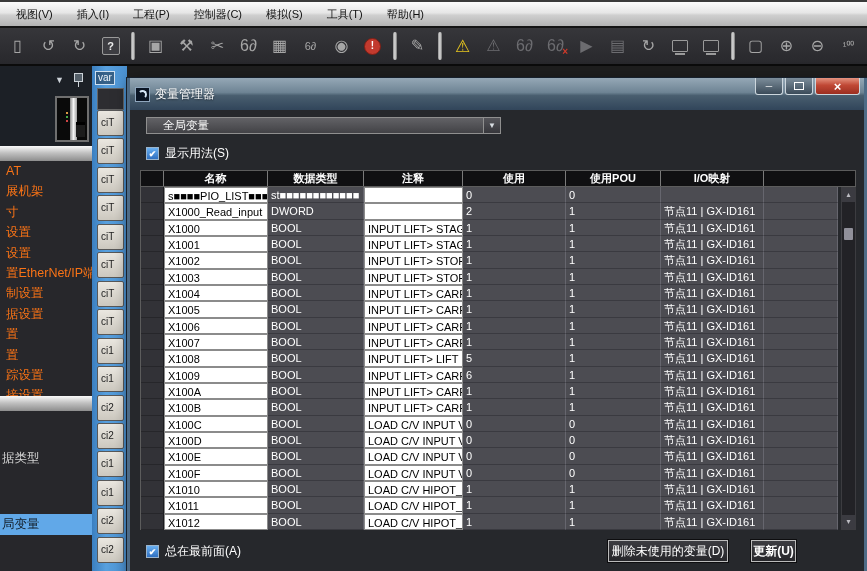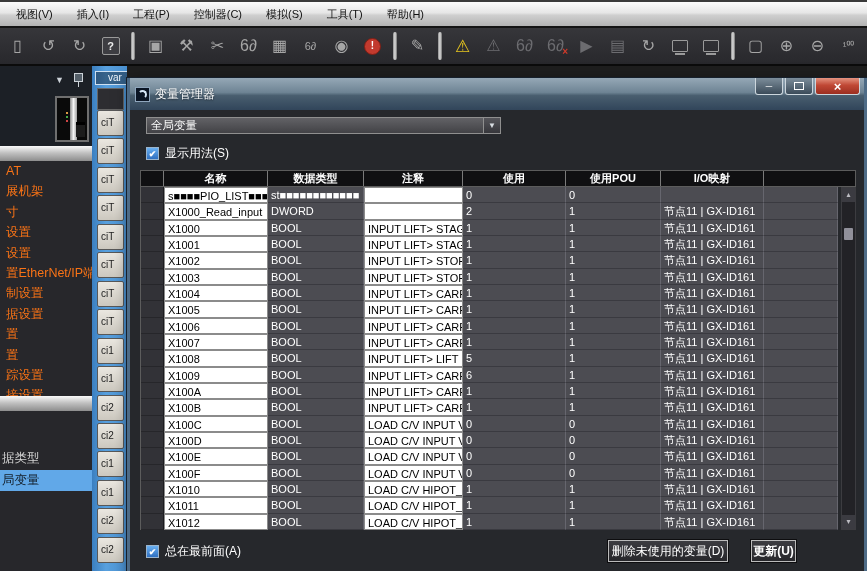--- a/index.html
+++ b/index.html
@@ -50,27 +50,27 @@
     background:linear-gradient(#fafafa,#c2c2c2 45%,#8d8d8d);}
   .side-sep.s1{top:80px;}
   .side-sep.s2{top:330px;}
   .side-nav{position:absolute;left:0;right:0;}
   .side-nav.top{top:95px;}
   .side-nav.bottom{top:382px;}
   .side-item{height:20.4px;line-height:20.4px;font-size:12.5px;color:#f97316;padding-left:6px;
     white-space:nowrap;overflow:hidden;cursor:default;}
   .side-item2{height:21.5px;line-height:21.5px;font-size:12.5px;color:#d4d4d4;padding-left:2px;
     white-space:nowrap;overflow:hidden;cursor:default;}
-  .side-item2.selected{background:#61a8e8;color:#121c26;}
+  .side-item2.selected{background:#61a8e8;color:#121c26;margin-top:44px;}
 
   
   .varstrip{position:absolute;left:92px;top:66px;width:35px;bottom:0;
     background:linear-gradient(90deg,#3b7fc0,#58a0de 40%,#4a90d0);overflow:hidden;}
   .var-tab{position:absolute;top:5px;left:3px;font-size:10px;color:#f0f6fc;border:1px solid #cfe0f0;
-    background:rgba(30,50,70,.55);padding:0 12px;line-height:12px;}
+    background:rgba(30,50,70,.55);padding:0 2px;line-height:12px;}
   .var-header{position:absolute;top:22px;left:5px;width:27px;height:22px;background:#2d2d31;border:1px solid #666;box-sizing:border-box;}
   .var-cell{position:absolute;left:5px;width:27px;height:26px;box-sizing:border-box;
     background:linear-gradient(#eae7e0,#ccc8bf);border:1px solid #585858;border-radius:2px;
     color:#222;font-size:10px;line-height:24px;padding-left:3px;overflow:hidden;cursor:default;}
 
   
   .dialog{position:absolute;left:127px;top:78px;width:740px;height:500px;box-sizing:border-box;
     background:#26282c;border:3px solid #4e6b86;border-top:none;
     box-shadow:0 0 0 1px #16202c,3px 5px 14px rgba(0,0,0,.65);}
   .titlebar{position:relative;height:32px;display:flex;align-items:center;padding-left:5px;
@@ -84,21 +84,21 @@
     border:1px solid #ccd6dd;border-top:none;border-radius:0 0 3px 3px;
     background:linear-gradient(#7c8d9a,#3b4b59);color:#fff;
     display:flex;align-items:center;justify-content:center;}
   .win-btn .wg{font-size:9px;line-height:1;}
   .win-btn.close{width:45px;background:linear-gradient(#e59480,#c04835 45%,#9c2e20);}
   .win-btn.close .wg{font-size:13px;font-weight:bold;}
   .restore-box{width:8px;height:6px;border:1px solid #fff;background:transparent;display:block;}
 
   .combo{position:absolute;left:16px;top:39px;width:355px;height:17px;box-sizing:border-box;
     background:linear-gradient(#626266,#424246);border:1px solid #8f8f8f;display:flex;align-items:center;}
-  .combo-text{flex:1;color:#fff;font-size:11.5px;padding-left:4px;line-height:1;white-space:nowrap;overflow:hidden;}
+  .combo-text{flex:1;color:#fff;font-size:11.5px;padding-left:16px;line-height:1;white-space:nowrap;overflow:hidden;}
   .combo-btn{width:17px;height:100%;border-left:1px solid #8f8f8f;box-sizing:border-box;flex:none;
     background:linear-gradient(#55555a,#36363b);color:#d8dde2;font-size:8px;
     display:flex;align-items:center;justify-content:center;}
 
   .cbx-row{position:absolute;left:16px;display:flex;align-items:center;color:#fff;font-size:12px;white-space:nowrap;}
   .cbx-row.usage{top:67px;}
   .cbx-row.ontop{top:465px;}
   .cbx{width:13px;height:13px;margin-right:6px;box-sizing:border-box;flex:none;
     background:linear-gradient(#69b0f2,#2e6fc0);border:1px solid #9ab4cc;
     color:#fff;font-size:9px;font-weight:bold;display:flex;align-items:center;justify-content:center;}

